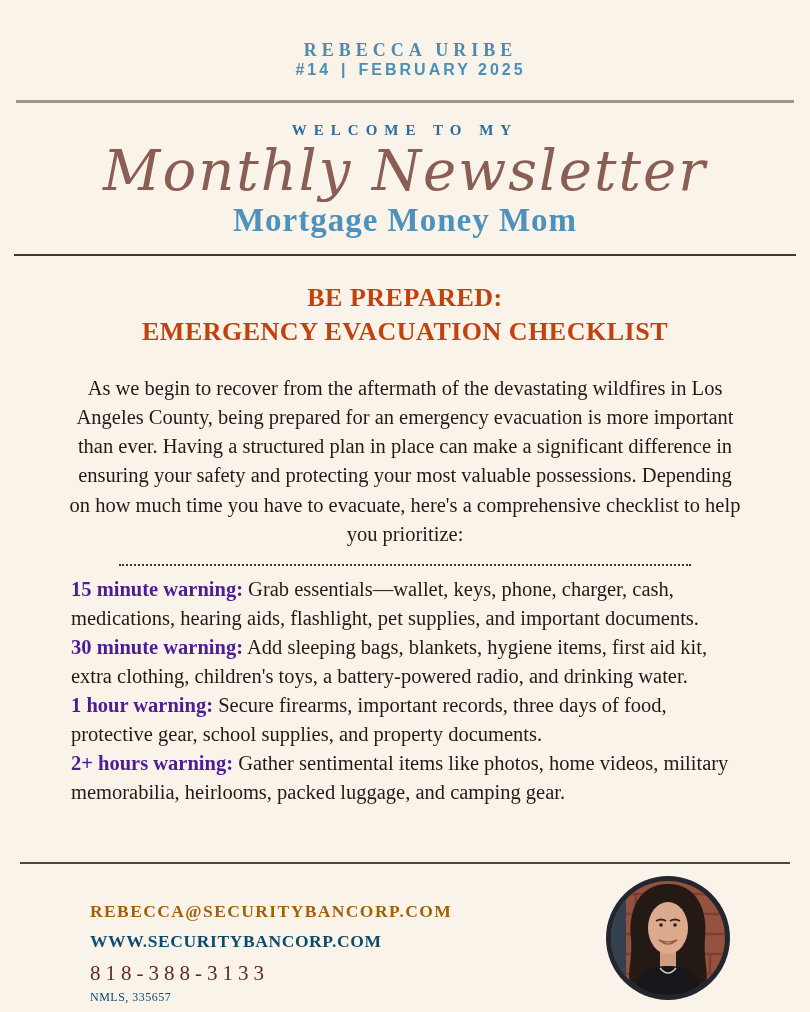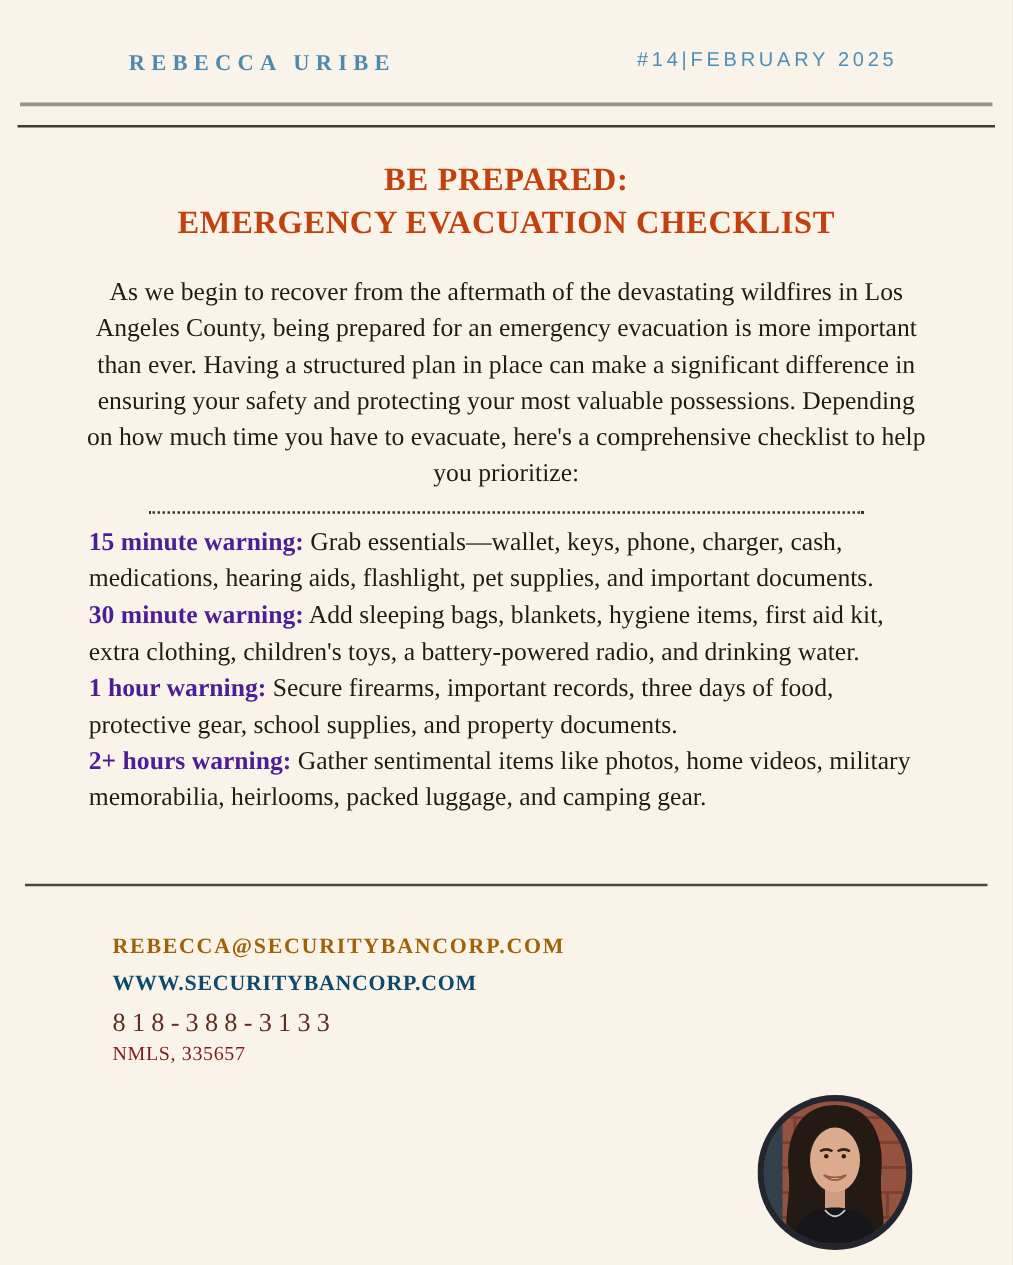--- a/index.html
+++ b/index.html
@@ -12,37 +12,39 @@
     background: #faf3ea;
     overflow: hidden;
     font-family: "Liberation Serif", serif;
     color: #211b16;
   }
 
   
   .topbar {
     display: flex;
     justify-content: space-between;
-    align-items: flex-start;
+    align-items: center;
     padding: 40px 92px 0 103px;
+    flex-direction: column;
   }
   .author {
     font-family: "Liberation Serif", serif;
     font-weight: bold;
     font-size: 18px;
     letter-spacing: 5px;
     color: #4c8bb0;
   }
   .issue-date {
     font-family: "Liberation Sans", sans-serif;
-    font-weight: normal;
+    font-weight: bold;
     font-size: 16px;
     letter-spacing: 3px;
     color: #4a8fb8;
     display: flex;
+    gap: 10px;
     align-items: baseline;
   }
   .rule-1 {
     border: none;
     border-top: 3px solid #9a948c;
     margin: 21px 16px 0 16px;
   }
 
   
   .masthead { text-align: center; }
@@ -133,22 +135,22 @@
     letter-spacing: 0.6px;
     margin-top: 9px;
   }
   .contact-phone {
     color: #5e2d1f;
     font-size: 21px;
     letter-spacing: 5px;
     margin-top: 9px;
   }
   .contact-nmls {
-    color: #7f1d1d;
-    font-size: 16px;
+    color: #0c4a6e;
+    font-size: 12px;
     letter-spacing: 0.5px;
     margin-top: 4px;
   }
   .headshot {
     position: absolute;
     left: 606px;
     top: 876px;
     width: 124px;
     height: 124px;
   }
@@ -161,20 +163,25 @@
   <div class="topbar">
     <div class="author">REBECCA URIBE</div>
     <div class="issue-date">
       <span>#14</span>
       <span>|</span>
       <span>FEBRUARY 2025</span>
     </div>
   </div>
   <hr class="rule-1">
 
+  <div class="masthead">
+    <div class="kicker">WELCOME TO MY</div>
+    <div class="script-title">Monthly Newsletter</div>
+    <div class="brand">Mortgage Money Mom</div>
+  </div>
   <hr class="rule-2">
 
   <h1 class="article-title">
     <span>BE PREPARED:</span><br>
     <span>EMERGENCY EVACUATION CHECKLIST</span>
   </h1>
 
   <p class="intro">As we begin to recover from the aftermath of the devastating wildfires in Los Angeles County, being prepared for an emergency evacuation is more important than ever. Having a structured plan in place can make a significant difference in ensuring your safety and protecting your most valuable possessions. Depending on how much time you have to evacuate, here's a comprehensive checklist to help you prioritize:</p>
 
   <hr class="dotted-divider">

